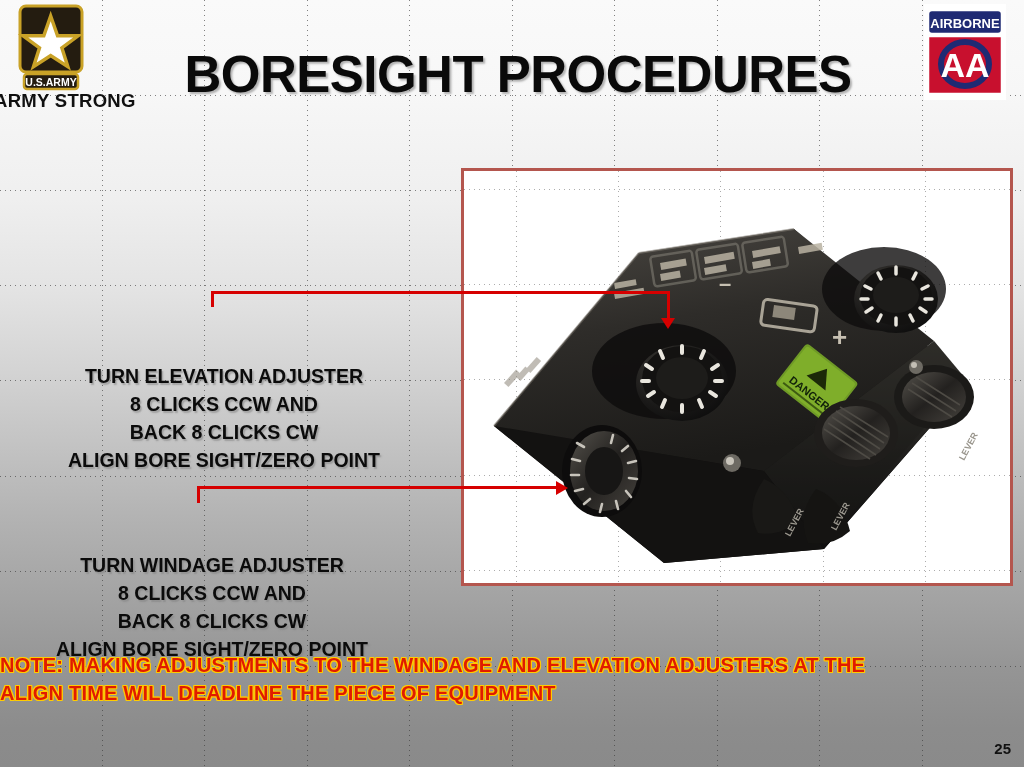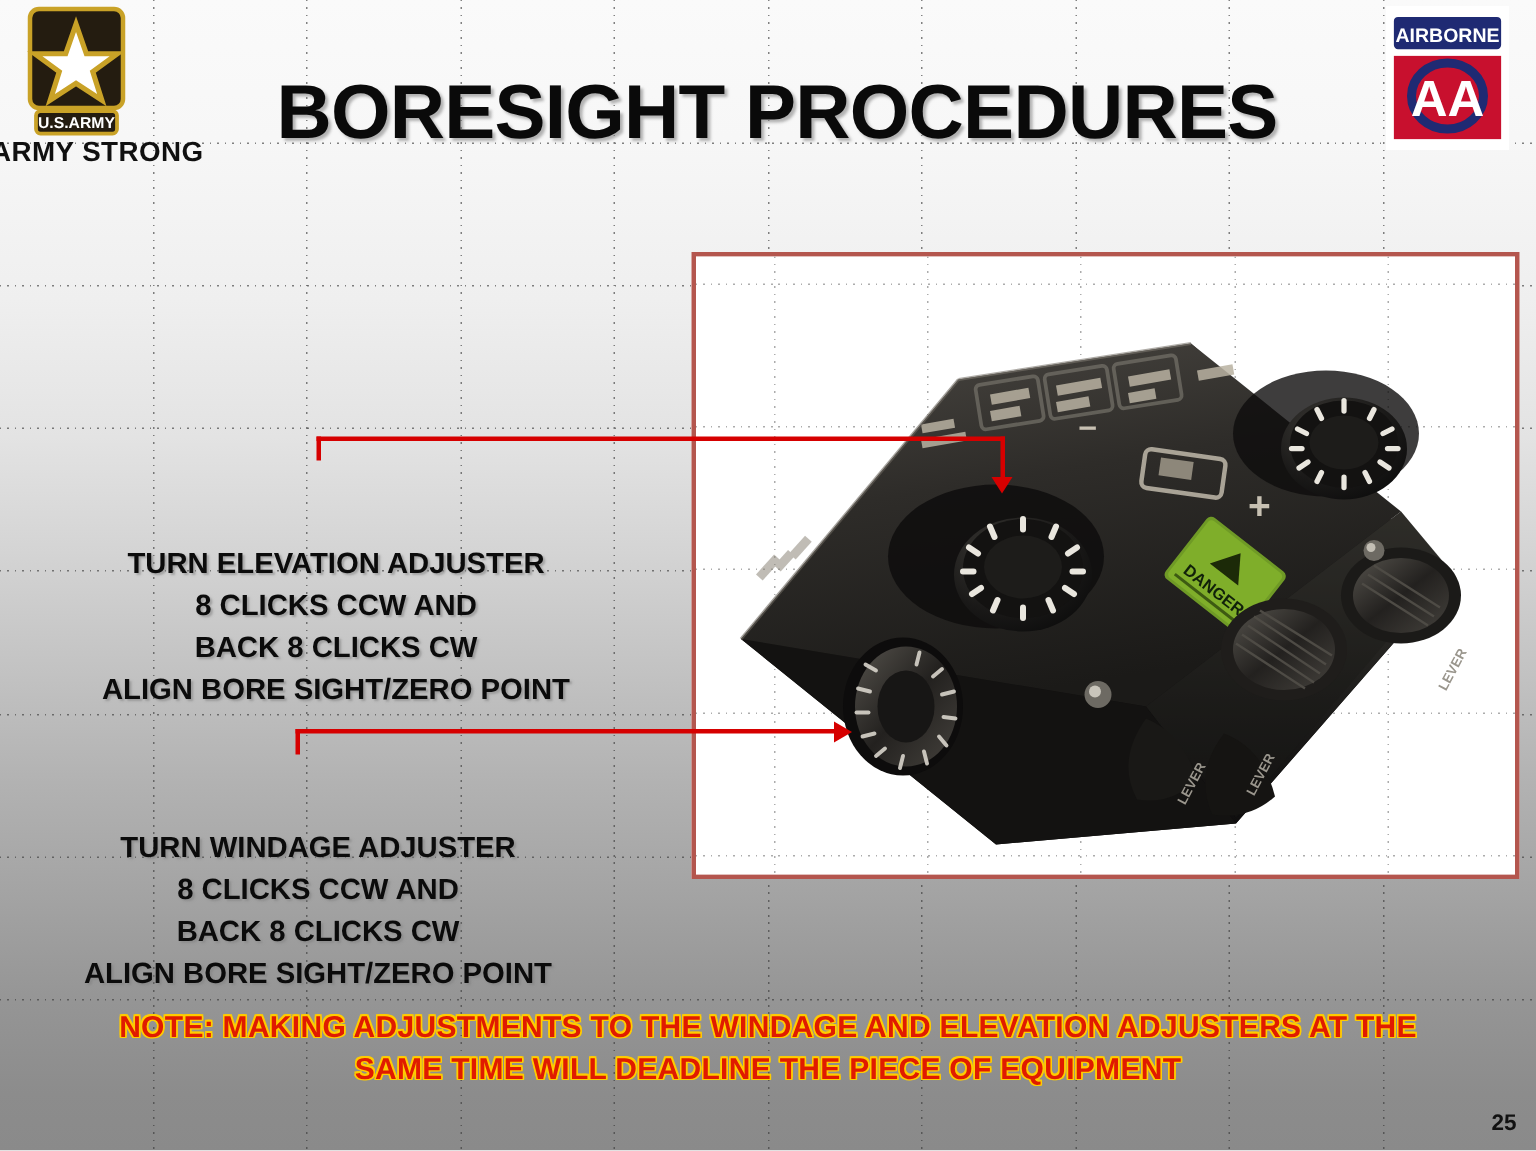--- a/index.html
+++ b/index.html
@@ -181,22 +181,22 @@
     width: 0; height: 0;
     border-top: 7px solid transparent;
     border-bottom: 7px solid transparent;
     border-left: 12px solid #d60000;
   }
 
   
   #note {
     position: absolute;
     left: 0; right: 0;
-    top: 672px;
-    text-align: center;
+    top: 652px;
+    text-align: left;
     font-size: 20px;
     font-weight: bold;
     line-height: 1.38;
     color: #e01b00;
     letter-spacing: 0.2px;
     -webkit-text-stroke: 0.9px #ffcc00;
     paint-order: stroke fill;
     text-shadow:
        1px  0   0 #ffcc00,
       -1px  0   0 #ffcc00,
@@ -471,18 +471,18 @@
 
   <div class="callout" id="callout-windage">
     <div>TURN WINDAGE ADJUSTER</div>
     <div>8 CLICKS CCW AND</div>
     <div>BACK 8 CLICKS CW</div>
     <div>ALIGN  BORE SIGHT/ZERO POINT</div>
   </div>
 
   <div id="note">
     <span class="note-line">NOTE: MAKING ADJUSTMENTS TO THE WINDAGE AND ELEVATION ADJUSTERS AT THE</span>
-    <span class="note-line">SAME TIME WILL DEADLINE THE PIECE OF EQUIPMENT</span>
+    <span class="note-line">ALIGN TIME WILL DEADLINE THE PIECE OF EQUIPMENT</span>
   </div>
 
   <div id="page-number">25</div>
 
 </div>
 
 </body></html>

